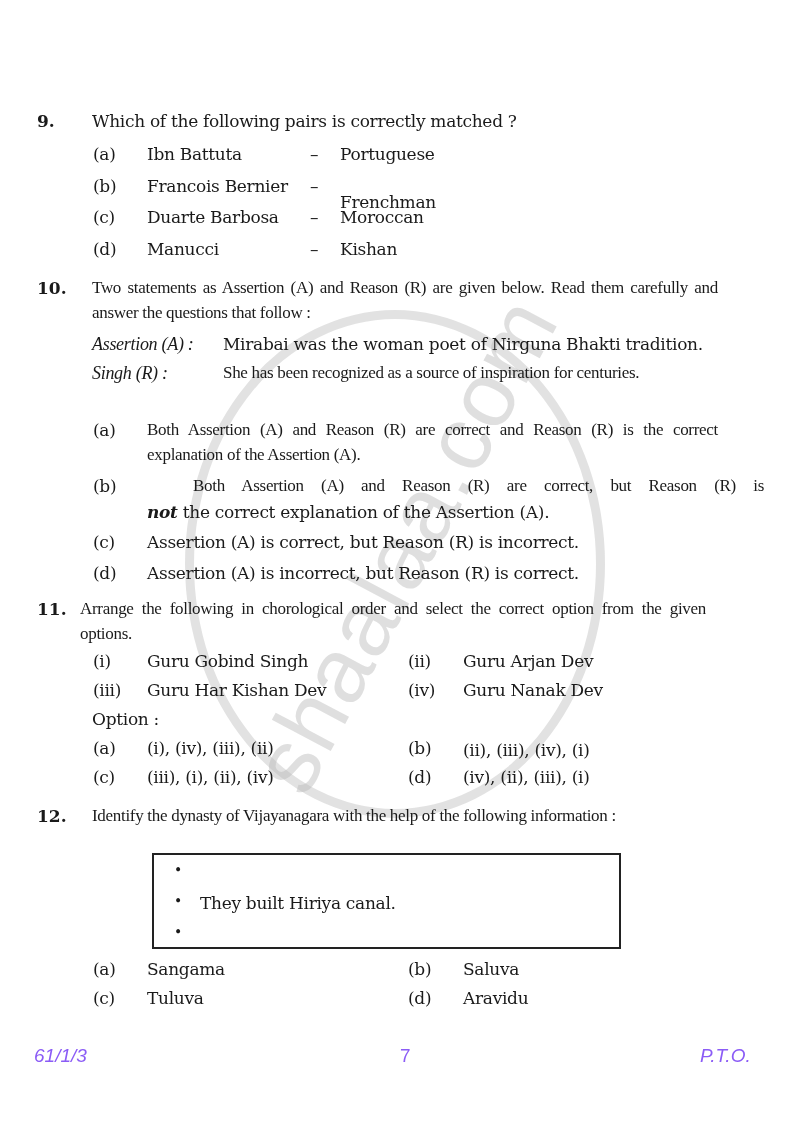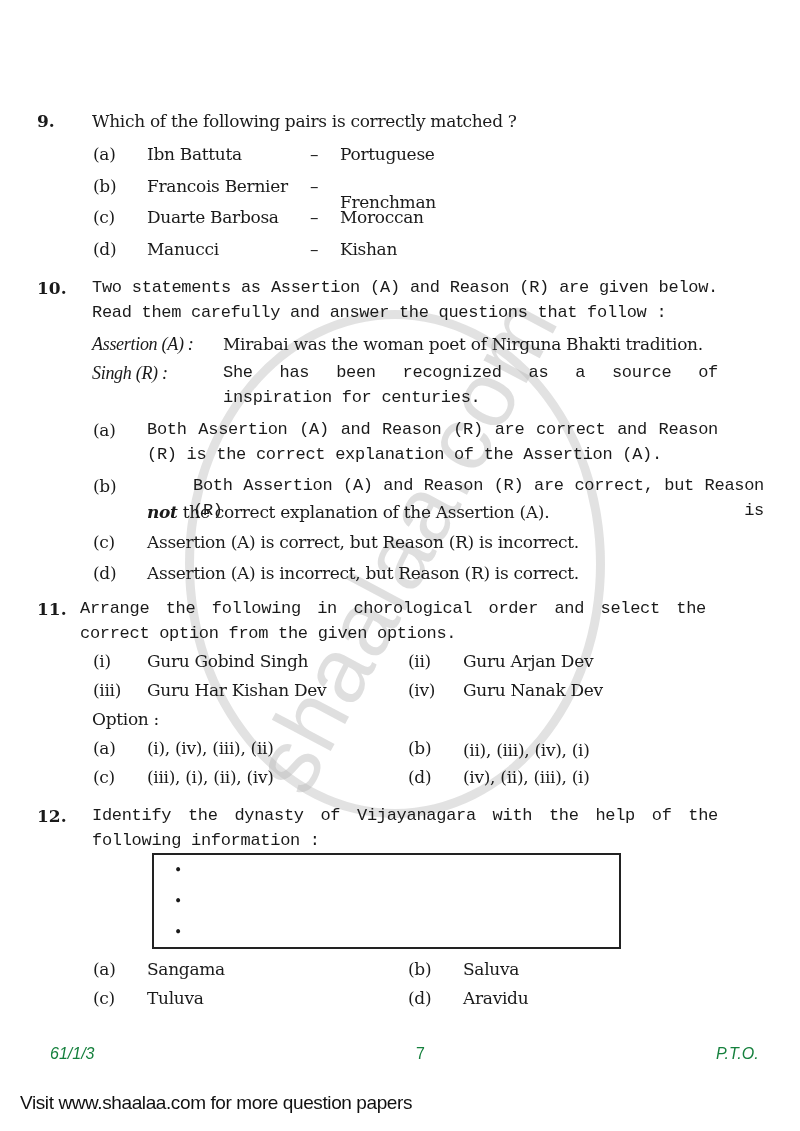--- a/index.html
+++ b/index.html
@@ -3,28 +3,28 @@
 <meta charset="utf-8">
 <style>
   html, body { margin: 0; padding: 0; }
   body {
     width: 800px; height: 1131px; background: #ffffff; position: relative; overflow: hidden;
     font-family: "DejaVu Serif", "Liberation Serif", serif; color: #1a1a1a;
   }
   .page { position: absolute; left: 0; top: 0; width: 800px; height: 1131px; }
   .t { position: absolute; font-size: 17px; line-height: 20px; white-space: nowrap; font-family: "DejaVu Serif", serif; letter-spacing: -0.3px; }
   .qnum { position: absolute; left: 37px; font-weight: bold; font-size: 17px; font-family: "DejaVu Serif", serif; }
-  .just { position: absolute; font-size: 17px; line-height: 25px; text-align: justify; font-family: Liberation Mono, monospace; letter-spacing: -0.3px; }
+  .just { position: absolute; font-size: 17px; line-height: 25px; text-align: justify; font-family: Liberation Serif, serif; letter-spacing: -0.3px; }
   .ital { font-style: italic; font-family: "Liberation Serif", serif; font-size: 18px; }
   .box {
     position: absolute; left: 152px; top: 853px; width: 469px; height: 96px;
     border: 2px solid #222; box-sizing: border-box;
   }
   .bullet { position: absolute; left: 20px; font-size: 14px; }
-  .footer { position: absolute; font-family: "Liberation Sans", sans-serif; font-style: italic; font-size: 16px; color: #15803d; margin-left: 16px; }
+  .footer { position: absolute; font-family: "Liberation Sans", sans-serif; font-style: italic; font-size: 19px; color: #8b5cf6; }
   .visit { position: absolute; left: 20px; top: 1092px; font-family: "Liberation Sans", sans-serif; font-size: 19px; color: #111; letter-spacing: -0.4px; }
   .wm-ellipse {
     position: absolute; left: 185px; top: 310px; width: 420px; height: 508px;
     border: 9px solid rgba(190,190,190,0.45); border-radius: 50%; box-sizing: border-box;
     pointer-events: none;
   }
   .wm-text {
     position: absolute; left: 150px; top: 520px; width: 480px; text-align: center;
     font-family: "Liberation Sans", sans-serif; font-size: 92px; color: rgba(185,185,185,0.45);
     transform: rotate(-62deg); pointer-events: none; letter-spacing: 2px;
@@ -114,32 +114,32 @@
     <span class="t" style="left:463px; top:767px">(iv), (ii), (iii), (i)</span>
   </div>
 
   <div>
     <span class="qnum" style="top:806px">12.</span>
     <div class="just" style="left:92px; top:803px; width:626px; text-align-last:left;">Identify the dynasty of Vijayanagara with the help of the following information :</div>
 
     <div class="box">
       <span class="bullet" style="top:7px">•</span>
       <span class="bullet" style="top:38px">•</span>
+      <span class="t" style="left:46px; top:38px">They built Hiriya canal.</span>
       <span class="bullet" style="top:69px">•</span>
     </div>
 
     <span class="t" style="left:93px; top:959px">(a)</span>
     <span class="t" style="left:147px; top:959px">Sangama</span>
     <span class="t" style="left:408px; top:959px">(b)</span>
     <span class="t" style="left:463px; top:959px">Saluva</span>
 
     <span class="t" style="left:93px; top:988px">(c)</span>
     <span class="t" style="left:147px; top:988px">Tuluva</span>
     <span class="t" style="left:408px; top:988px">(d)</span>
     <span class="t" style="left:463px; top:988px">Aravidu</span>
   </div>
 
   <span class="footer" style="left:34px; top:1045px">61/1/3</span>
   <span class="footer" style="left:400px; top:1045px; font-style:normal;">7</span>
   <span class="footer" style="left:700px; top:1045px">P.T.O.</span>
 
-  <div class="visit">Visit www.shaalaa.com for more question papers</div>
 </div>
 
 </body></html>

